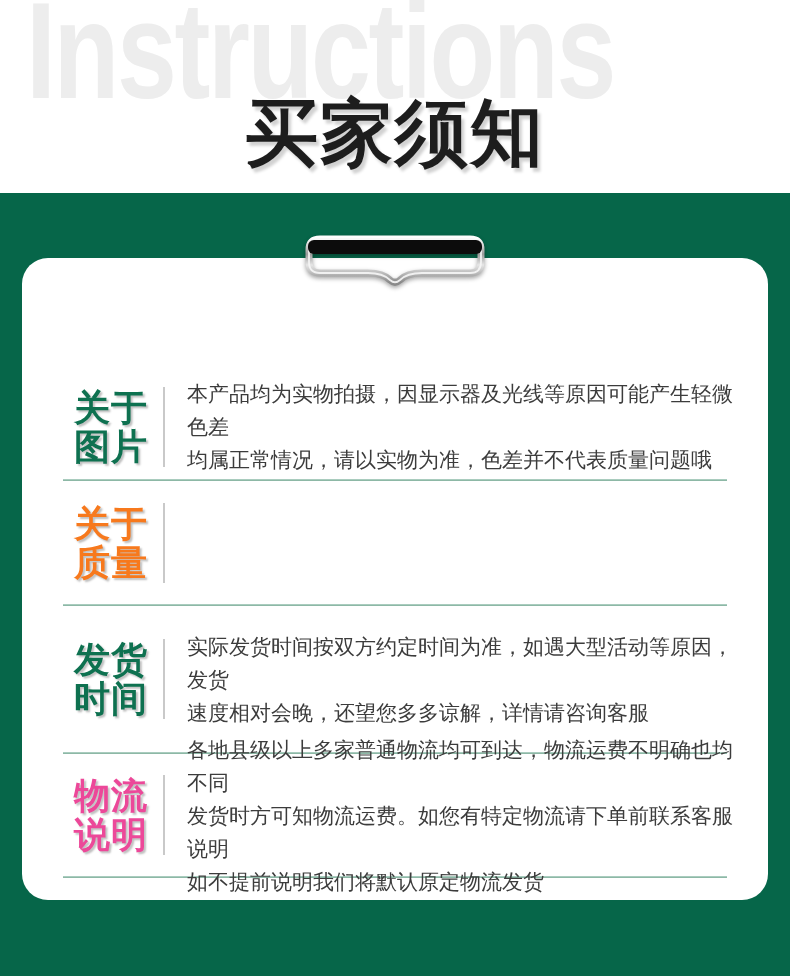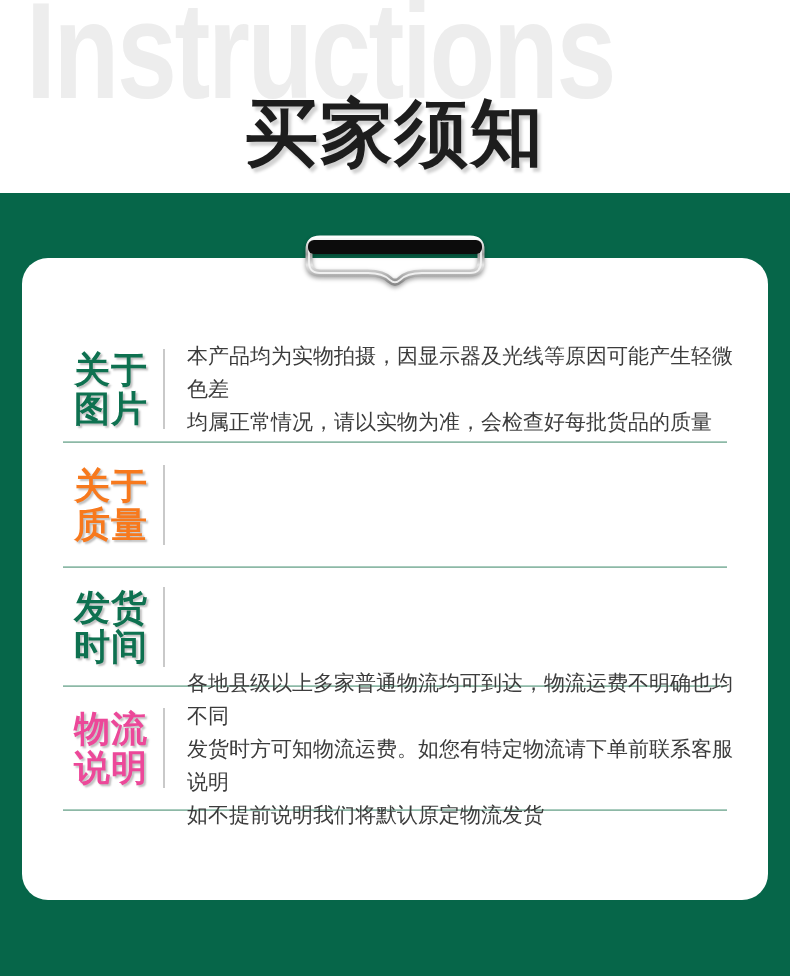--- a/index.html
+++ b/index.html
@@ -56,33 +56,33 @@
     z-index:3;
     filter:drop-shadow(0 2px 2px rgba(0,0,0,0.35));
   }
   .card{
     position:absolute;
     left:22px;right:22px;top:65px;
     height:642px;
     background:#ffffff;
     border-radius:26px;
     box-sizing:border-box;
-    padding-top:78px;
+    padding-top:116px;
     z-index:2;
   }
   
   .row{
     display:flex;
     align-items:center;
     padding:0 30px 0 50px;
     box-sizing:border-box;
   }
   .row.h1{height:105px}
   .row.h2{height:123px}
-  .row.h3{height:117px}
+  .row.h3{height:146px}
   .row.h4{height:122px}
   .row-label{
     flex:0 0 78px;
     font-size:36px;
     line-height:39px;
     font-weight:bold;
     text-align:center;
     white-space:pre-line;
     letter-spacing:1px;
     text-shadow:2px 2px 2px rgba(0,0,0,0.25);
@@ -132,35 +132,37 @@
       <rect x="4" y="10" width="174" height="14" rx="6" fill="#0c0c0c"></rect>
     </svg>
 
     <div class="card">
 
       <div class="row h1">
         <div class="row-label" style="color: rgb(14, 113, 80);">关于
 图片</div>
         <div class="v-rule"></div>
         <div class="row-text">本产品均为实物拍摄，因显示器及光线等原因可能产生轻微色差
-均属正常情况，请以实物为准，会检查好每批货品的质量</div>
+均属正常情况，请以实物为准，色差并不代表质量问题哦</div>
       </div>
       <div class="h-divider"></div>
 
       <div class="row h2">
         <div class="row-label" style="color: rgb(247, 121, 29);">关于
 质量</div>
         <div class="v-rule"></div>
       </div>
       <div class="h-divider"></div>
 
       <div class="row h3">
         <div class="row-label" style="color: rgb(14, 113, 80);">发货
 时间</div>
         <div class="v-rule"></div>
+        <div class="row-text">实际发货时间按双方约定时间为准，如遇大型活动等原因，发货
+速度相对会晚，还望您多多谅解，详情请咨询客服</div>
       </div>
       <div class="h-divider"></div>
 
       <div class="row h4">
         <div class="row-label" style="color: #ec4899;">物流
 说明</div>
         <div class="v-rule"></div>
         <div class="row-text">各地县级以上多家普通物流均可到达，物流运费不明确也均不同
 发货时方可知物流运费。如您有特定物流请下单前联系客服说明
 如不提前说明我们将默认原定物流发货</div>

